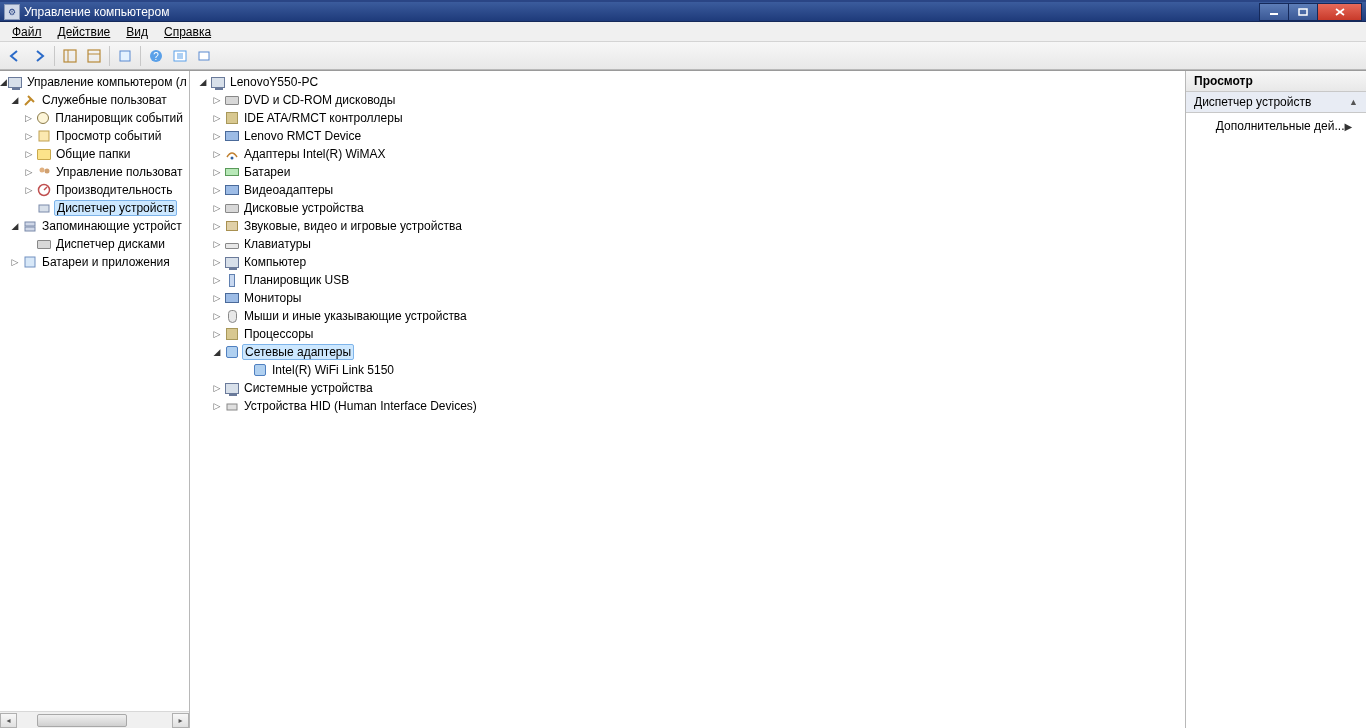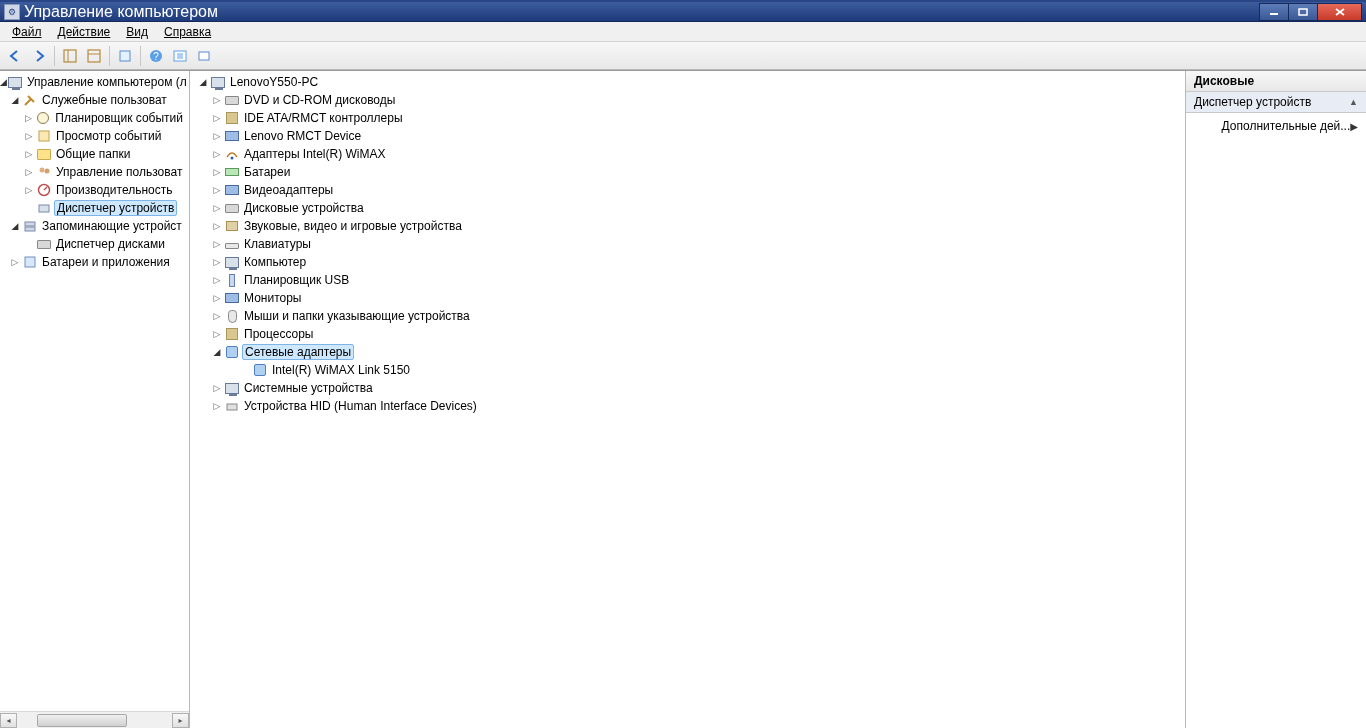--- a/index.html
+++ b/index.html
@@ -26,21 +26,21 @@
   color: #fff;
 }
 .titlebar .app-icon {
   width: 16px; height: 16px;
   background: #d0d8e8;
   border: 1px solid #8a99b8;
   margin-right: 4px;
   display: flex; align-items: center; justify-content: center;
   font-size: 9px; color: #2a4585;
 }
-.titlebar .title { flex: 1; font-size: 16px; }
+.titlebar .title { flex: 1; font-size: 12px; }
 .winbtns { display: flex; }
 .winbtn {
   width: 30px; height: 18px;
   border: 1px solid #15295a;
   margin-left: -1px;
   display: flex; align-items: center; justify-content: center;
   background: linear-gradient(to bottom, #5d7db8, #3a5895);
   color: #fff;
   font-size: 10px;
 }
@@ -141,21 +141,21 @@
   background: #e8ecf4;
   border-bottom: 1px solid #c8c8c8;
   padding: 3px 8px;
   display: flex;
   justify-content: space-between;
   align-items: center;
 }
 .rightpane .action {
   padding: 6px 8px 6px 24px;
   display: flex;
-  justify-content: flex-end;
+  justify-content: center;
   align-items: center;
 }
 
 
 .tree { list-style: none; }
 .tree li { white-space: nowrap; }
 .row {
   display: flex;
   align-items: center;
   height: 18px;
@@ -568,21 +568,21 @@
                 <span class="lbl">Мониторы</span>
               </div>
             </li>
           <li>
               <div class="row">
                 <span class="indent" style="width:20px"></span>
                 <span class="exp">▷</span>
                 <span class="ico">
                   <span class="i-mouse"></span>
                 </span>
-                <span class="lbl">Мыши и папки указывающие устройства</span>
+                <span class="lbl">Мыши и иные указывающие устройства</span>
               </div>
             </li>
           <li>
               <div class="row">
                 <span class="indent" style="width:20px"></span>
                 <span class="exp">▷</span>
                 <span class="ico">
                   <span class="i-chip"></span>
                 </span>
                 <span class="lbl">Процессоры</span>
@@ -598,21 +598,21 @@
                 <span class="lbl">Сетевые адаптеры</span>
               </div>
             <ul class="tree">
               <li>
                   <div class="row">
                     <span class="indent" style="width:48px"></span>
                     <span class="exp none">▷</span>
                     <span class="ico">
                       <span class="i-net"></span>
                     </span>
-                    <span class="lbl">Intel(R) WiMAX Link 5150</span>
+                    <span class="lbl">Intel(R) WiFi Link 5150</span>
                   </div>
                 </li>
             </ul>
           </li>
           <li>
               <div class="row">
                 <span class="indent" style="width:20px"></span>
                 <span class="exp">▷</span>
                 <span class="ico">
                   <span class="i-pc"></span>
@@ -631,21 +631,21 @@
                 </span>
                 <span class="lbl">Устройства HID (Human Interface Devices)</span>
               </div>
             </li>
         </ul>
       </li>
     </ul>
   </div>
 
   <div class="rightpane">
-    <div class="header">Дисковые</div>
+    <div class="header">Просмотр</div>
     <div class="section">
       <span>Диспетчер устройств</span>
       <span style="font-size:9px;color:#555">▲</span>
     </div>
     <div class="action">
       <span>Дополнительные дей...</span>
       <span style="font-size:10px;color:#333">▶</span>
     </div>
   </div>
 

